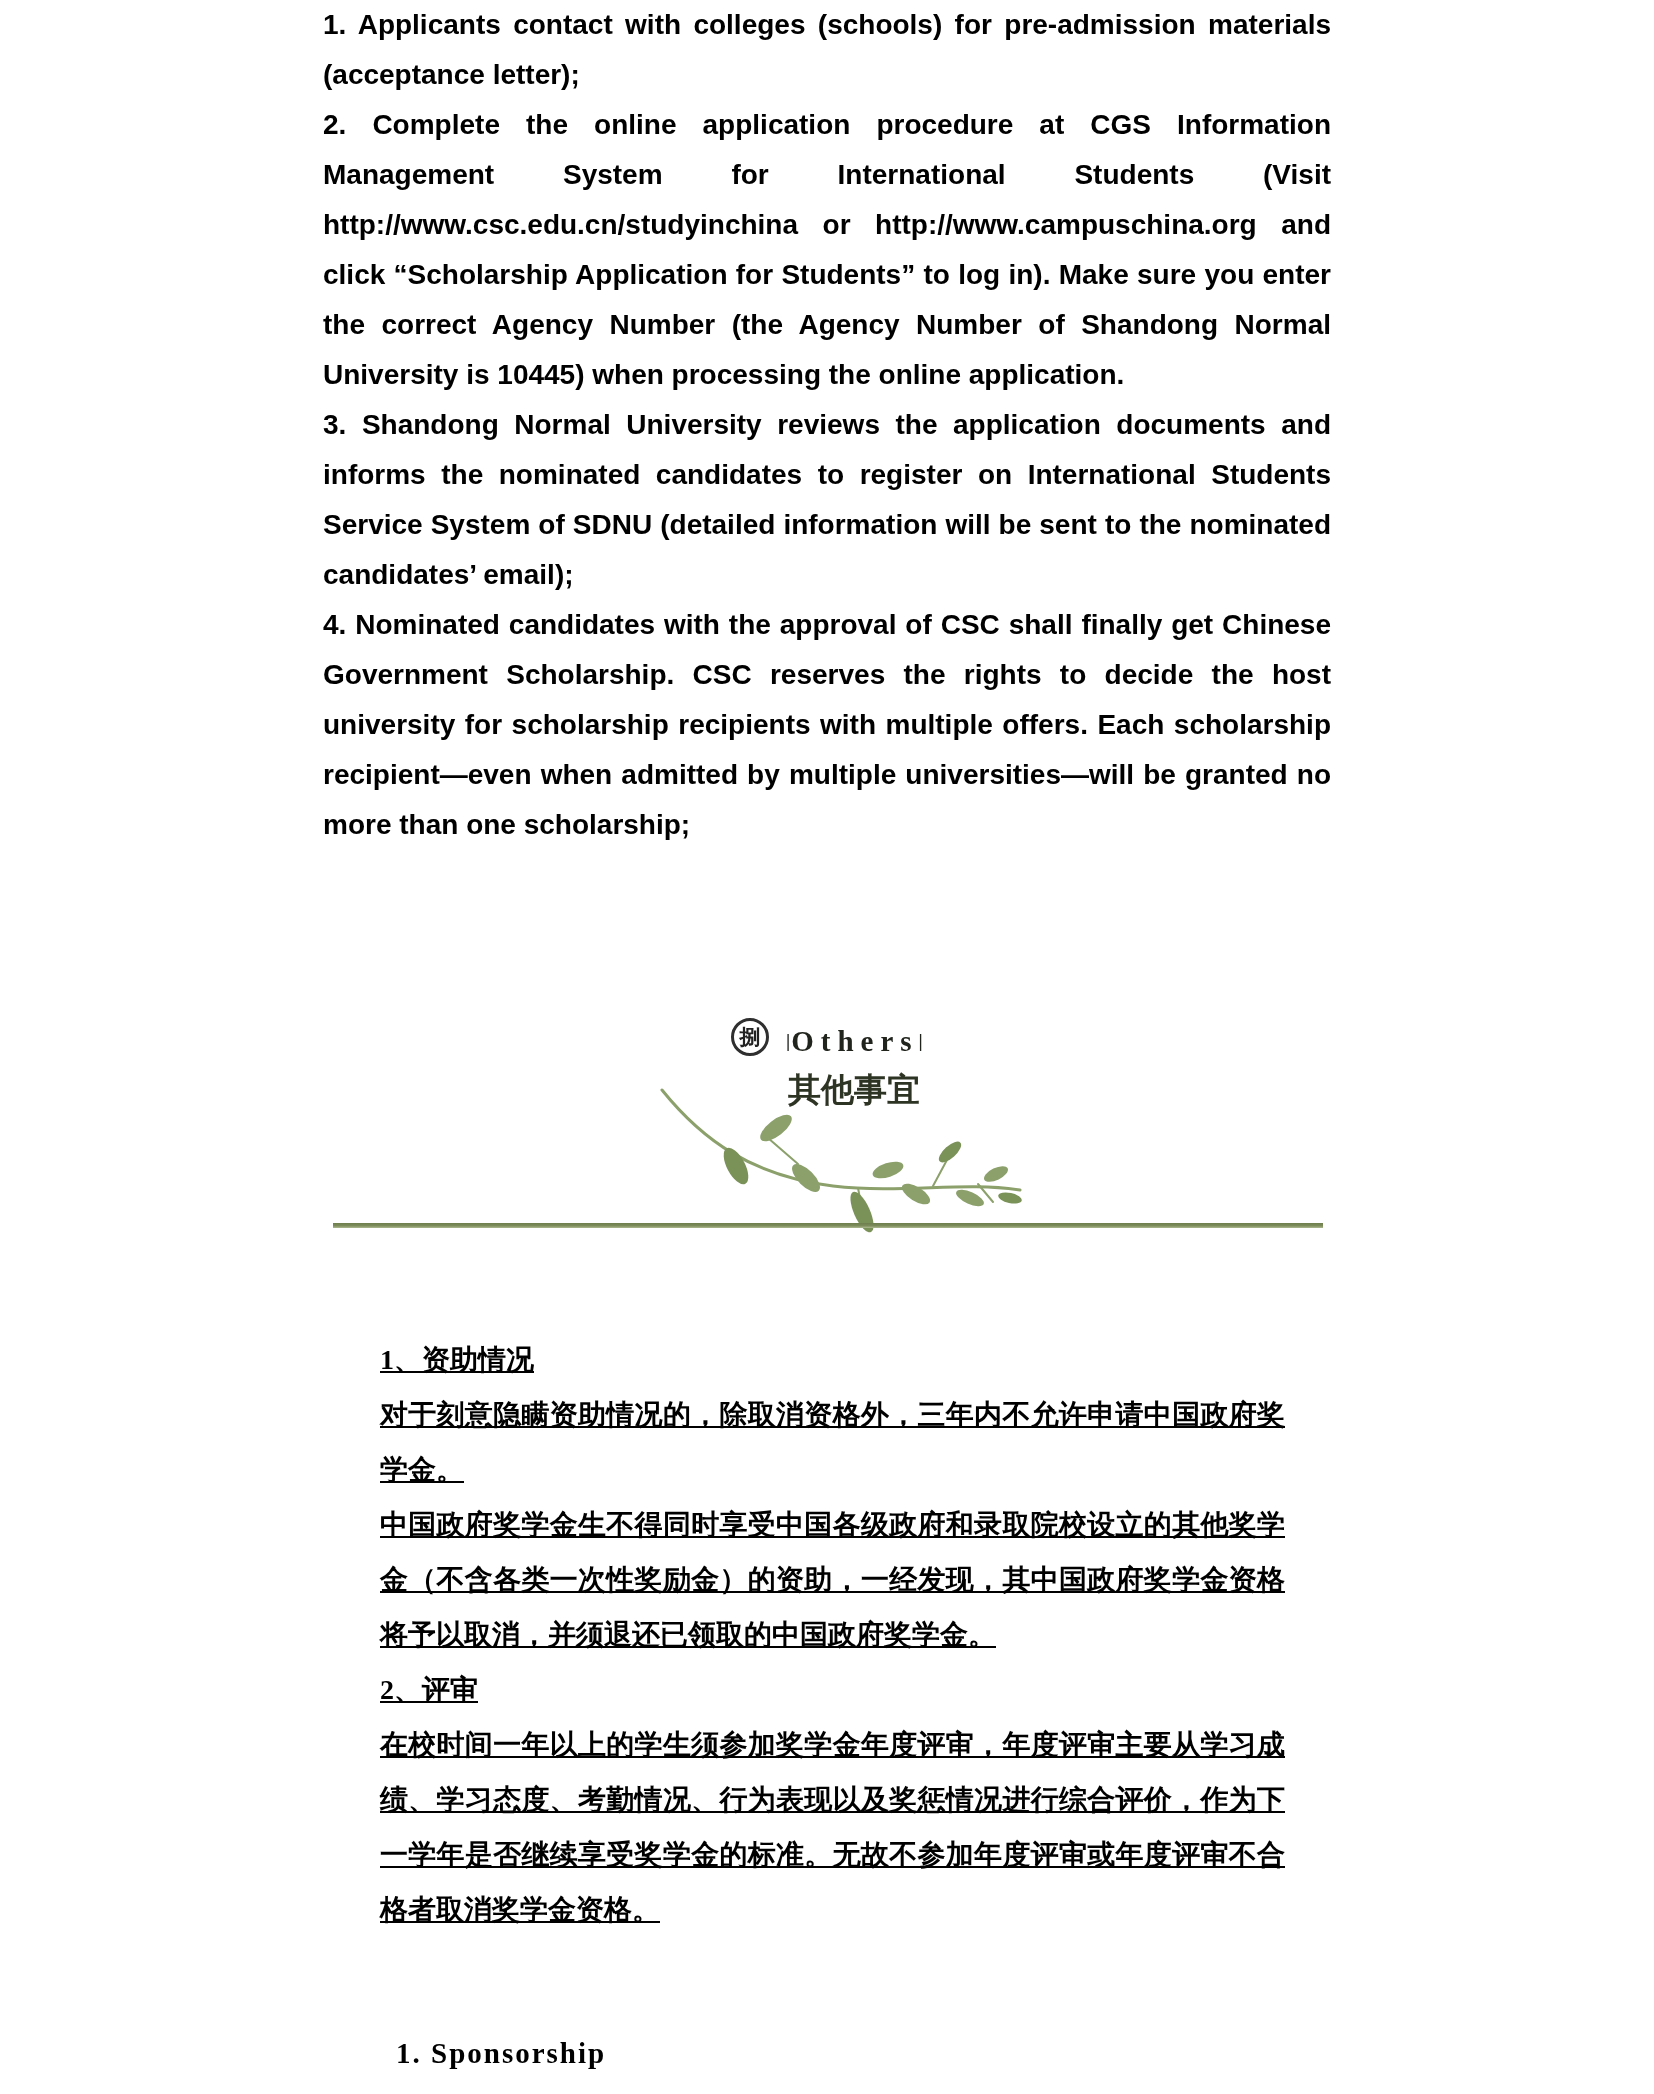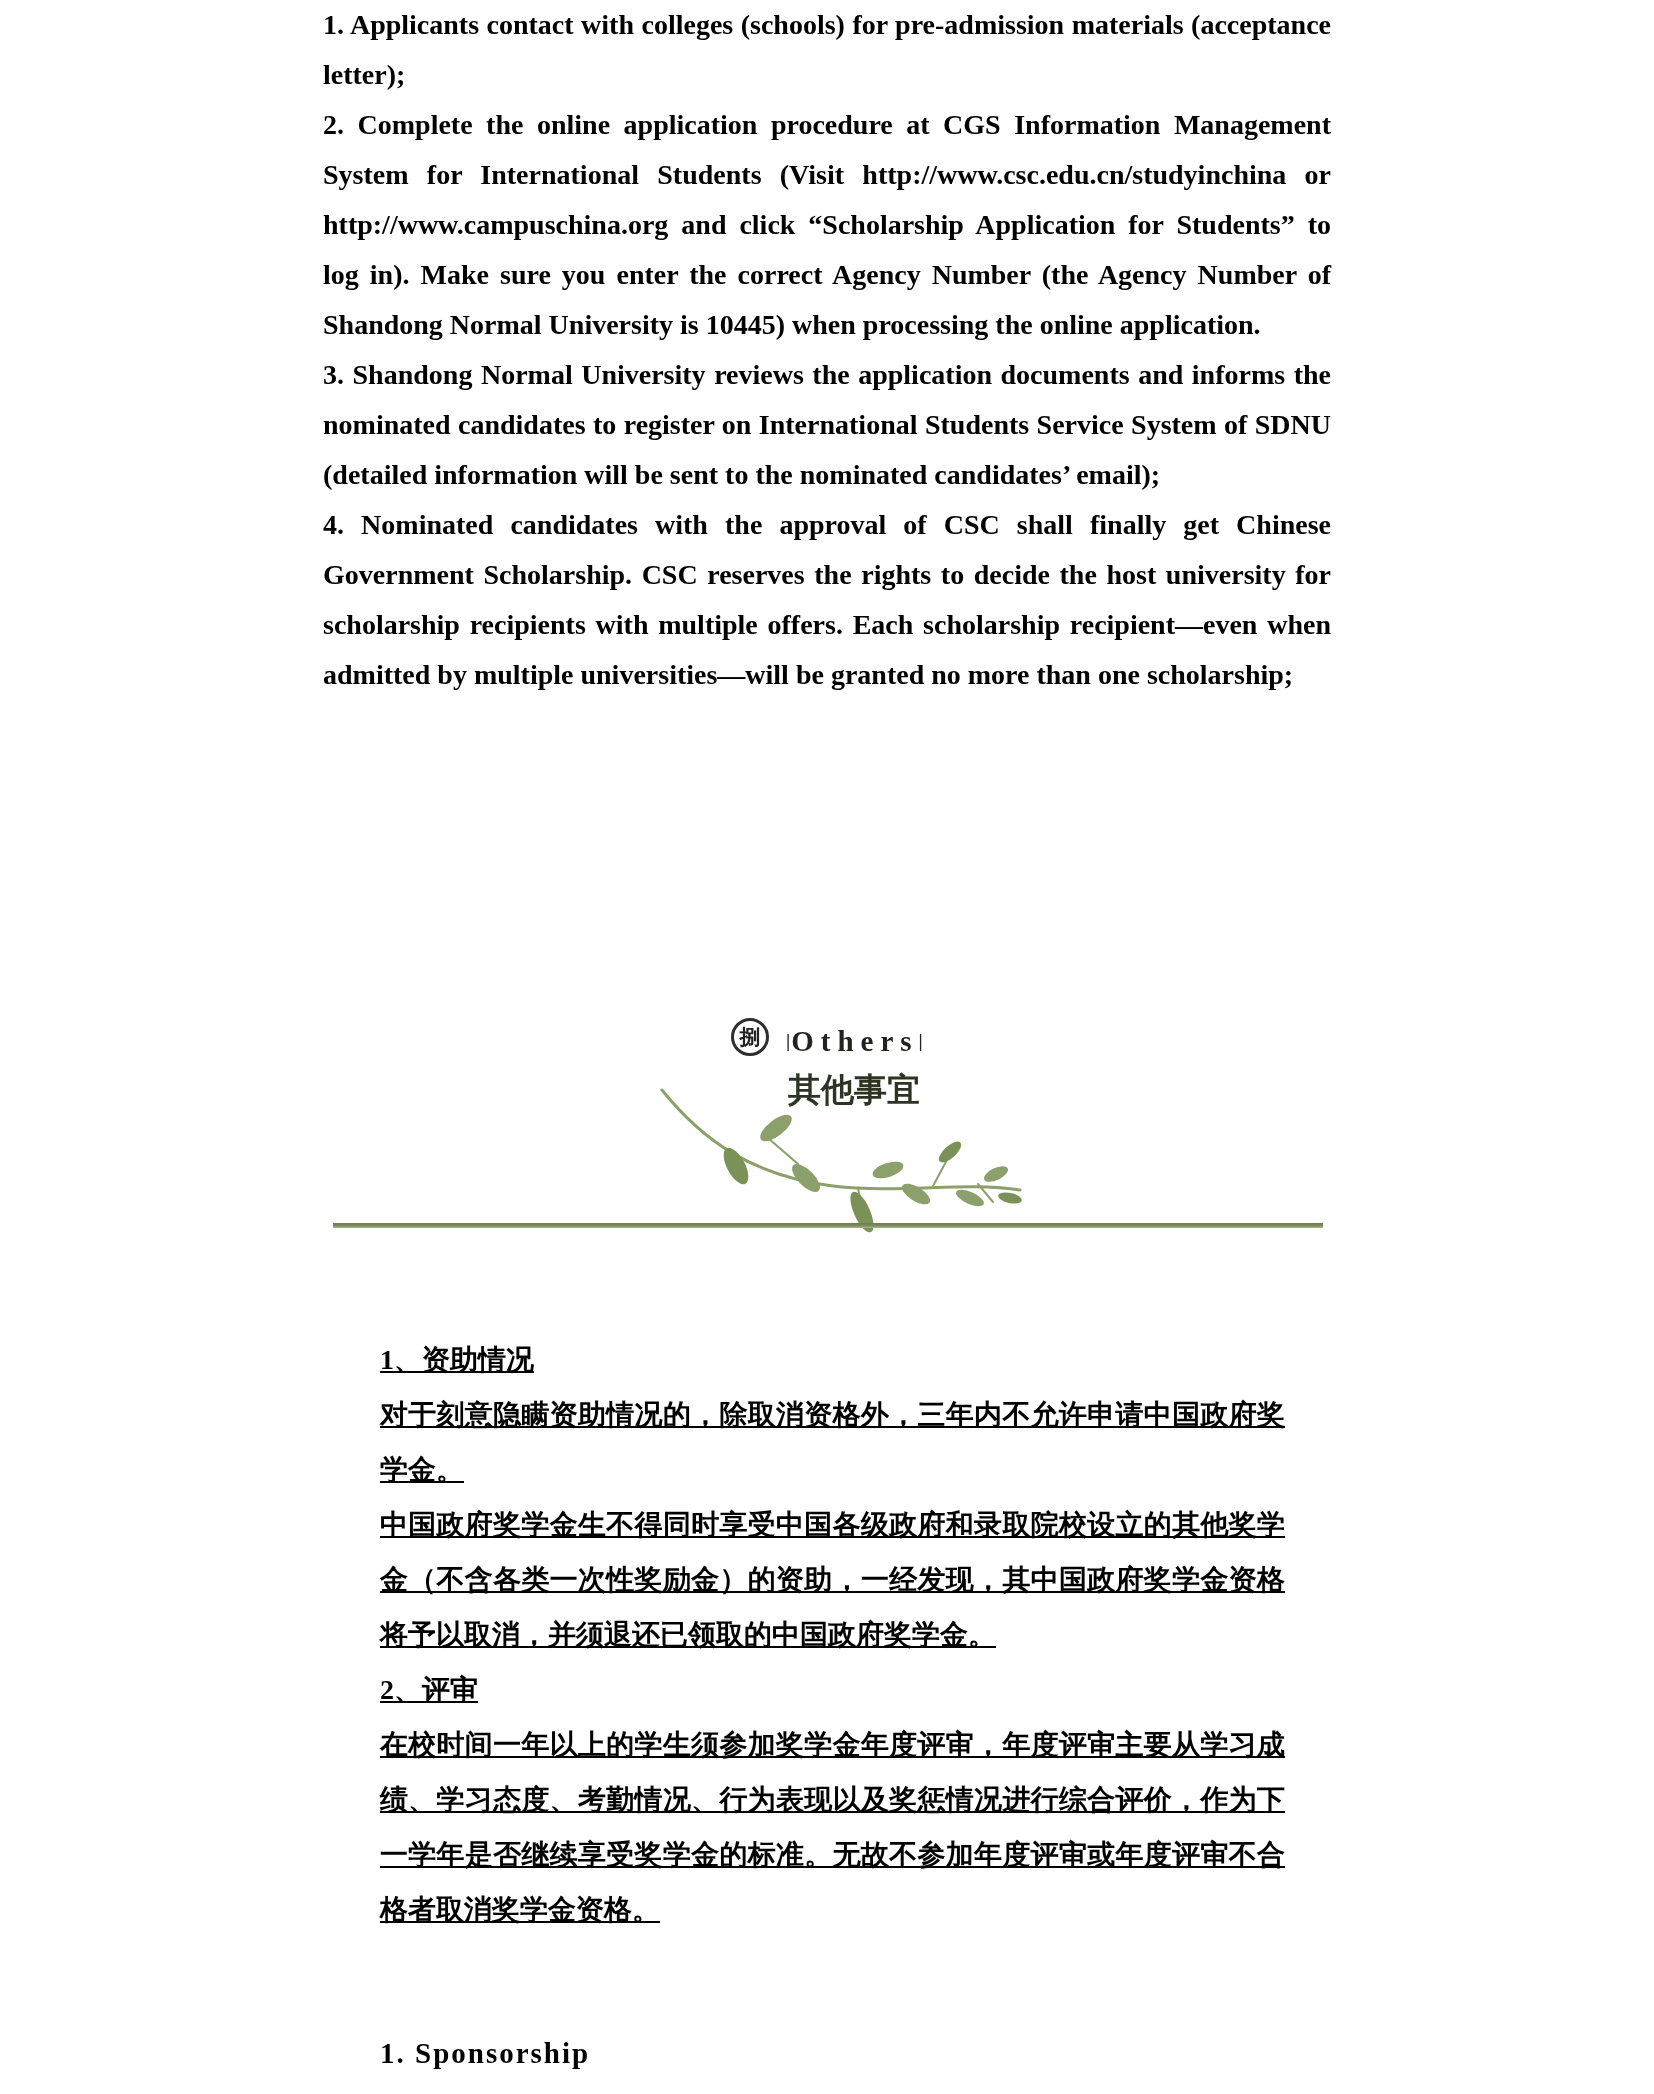--- a/index.html
+++ b/index.html
@@ -14,21 +14,21 @@
 
   
   .en-block {
     position: absolute;
     left: 323px;
     top: 0px;
     width: 1008px;
   }
   .en-p {
     margin: 0;
-    font-family: Liberation Serif, serif;
+    font-family: Liberation Sans, sans-serif;
     font-weight: bold;
     font-size: 28px;
     line-height: 50px;
     text-align: justify;
     color: var(--ink, #000);
   }
 
   
   .badge-circle {
     position: absolute;
@@ -122,21 +122,21 @@
   }
   .zh-p { text-align: justify; }
   .zh-h .zh-num {
     font-family: "Liberation Serif", serif;
     font-weight: bold;
   }
 
   
   .footer-h {
     position: absolute;
-    left: 380px;
+    left: 396px;
     top: 2028px;
     margin: 0;
     font-family: "Liberation Serif", serif;
     font-weight: bold;
     font-size: 29px;
     line-height: 50px;
     letter-spacing: 2px;
     color: var(--ink, #000);
   }
 </style>

